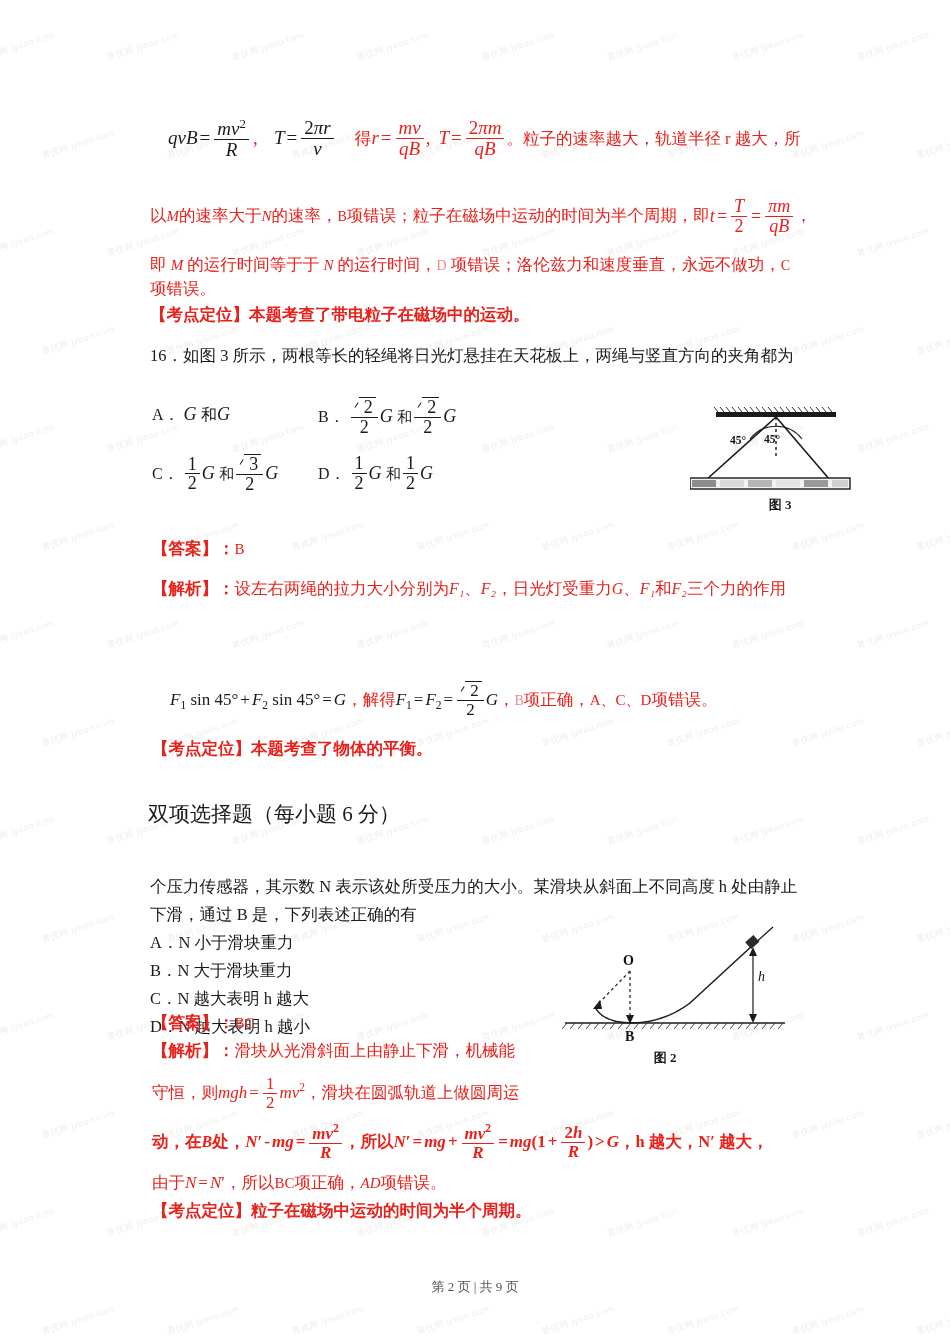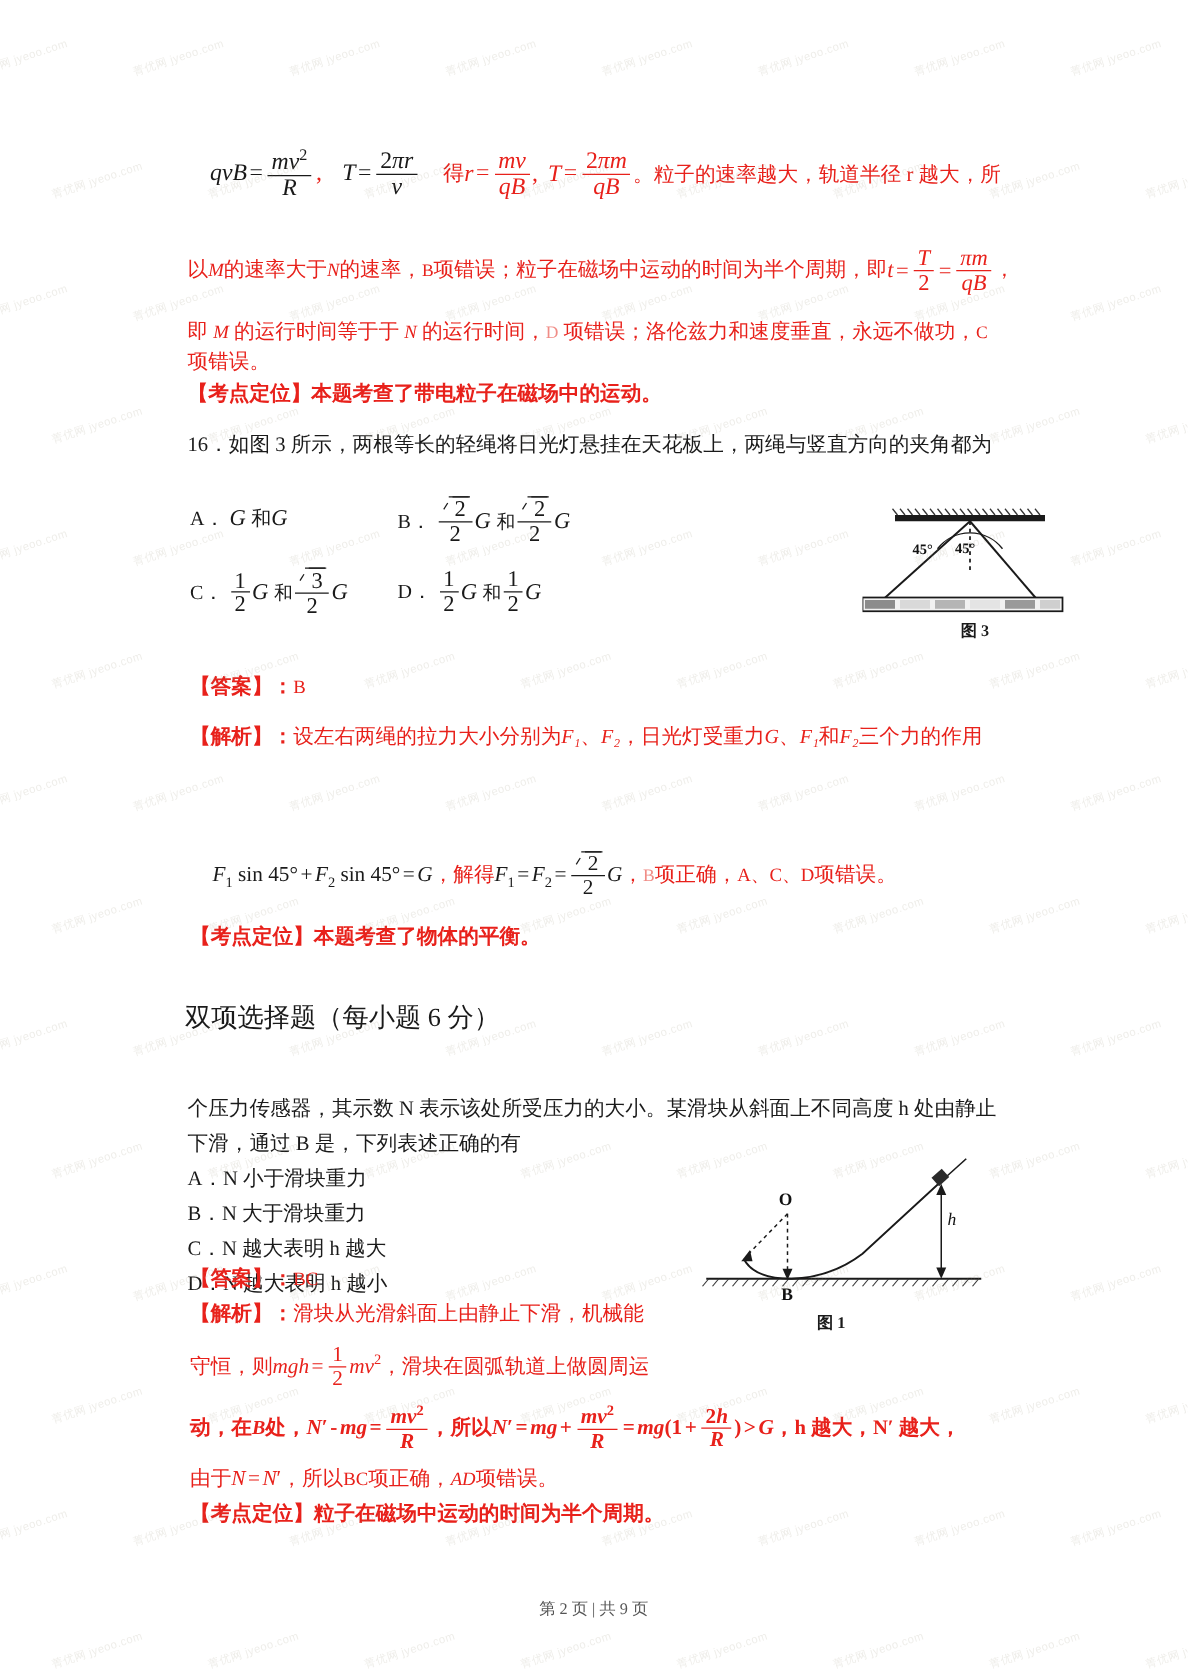--- a/index.html
+++ b/index.html
@@ -356,21 +356,21 @@
       <polygon points="268,32 264,41 272,41" fill="#1a1a1a"></polygon>
       <polygon points="268,108 264,99 272,99" fill="#1a1a1a"></polygon>
 
       <g>
         <rect x="262" y="22" width="11" height="9" fill="#2a2a2a" transform="rotate(-42 268 27)"></rect>
       </g>
     </svg>
     <div style="position:absolute;left:138px;top:38px;font-size:14px;font-weight:bold;color:#111;font-family:'Liberation Serif',serif;">O</div>
     <div style="position:absolute;left:140px;top:114px;font-size:14px;font-weight:bold;color:#111;font-family:'Liberation Serif',serif;">B</div>
     <div style="position:absolute;left:273px;top:54px;font-size:14px;font-style:italic;color:#111;font-family:'Liberation Serif',serif;">h</div>
-    <div class="fig-cap" style="position:absolute;left:140px;top:134px;width:80px;">图 1</div>
+    <div class="fig-cap" style="position:absolute;left:140px;top:134px;width:80px;">图 2</div>
   </div>
 
   <div class="blk red cn" style="left:150px;top:1013px;font-size:16.5px;">
     <span style="visibility:hidden;">.</span>
   </div>
   <div class="blk red cn" style="left:152px;top:1012px;font-size:16.5px;">
     <span style="font-weight:bold;">【答案】：</span><span style="font-size:15px;">BC</span>
   </div>
 
   <div class="blk red cn" style="left:152px;top:1040px;width:400px;font-size:16.5px;">

